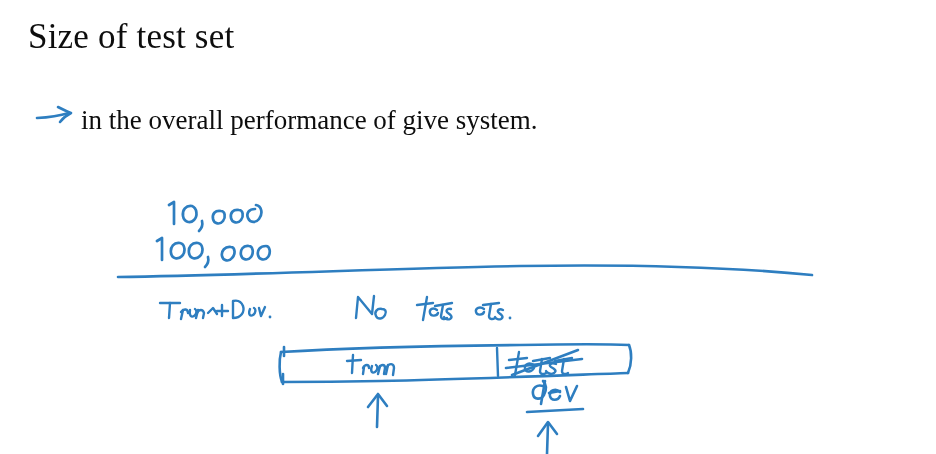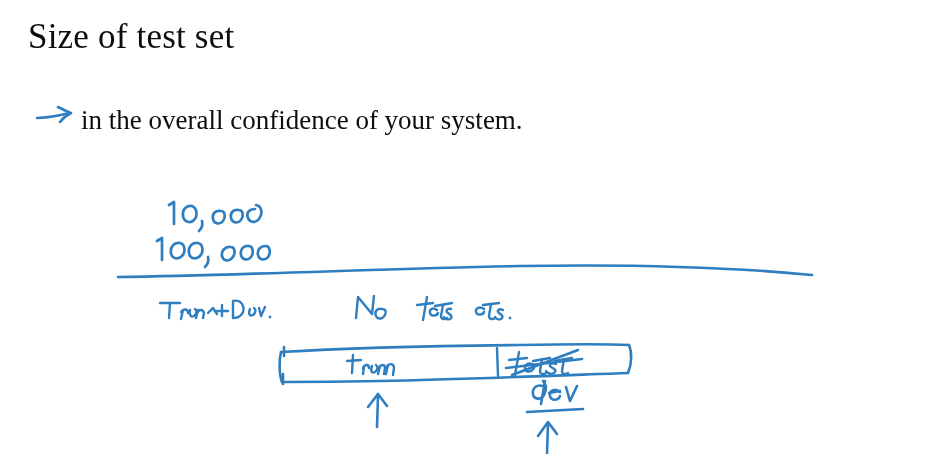--- a/index.html
+++ b/index.html
@@ -72,21 +72,21 @@
   <div id="slide-title">Size of test set</div>
 
   <div id="bullet-row">
     <span id="bullet-arrow-icon">
       <svg width="46" height="28" viewBox="0 0 46 28">
         <path d="M4 16 C14 15.5, 26 14, 36 11" stroke="#2e7ec0" stroke-width="2.6" fill="none" stroke-linecap="round"></path>
         <path d="M25 5 C31 8, 35 10, 38 11 C34 13, 30 16, 27 20" stroke="#2e7ec0" stroke-width="2.6" fill="none" stroke-linecap="round" stroke-linejoin="round"></path>
       </svg>
     </span>
     <div id="bullet-text">
-      <span class="line2">in the overall confidence of your system.</span>
+      <span class="line2">in the overall performance of give system.</span>
     </div>
   </div>
 
   <div class="ink-layer">
     <svg width="936" height="454" viewBox="0 0 936 454">
 
       <g fill="none" stroke="#2e7ec0" stroke-width="2.7" stroke-linecap="round" stroke-linejoin="round">
         <path d="M169 205 L174 202 L174 224"></path>
         <path d="M192 206 C186 205, 182 210, 183 216 C184 222, 190 224, 194 220 C198 216, 197 208, 192 206 Z"></path>
         <path d="M202 221 C203 225, 202 228, 199 231"></path>

